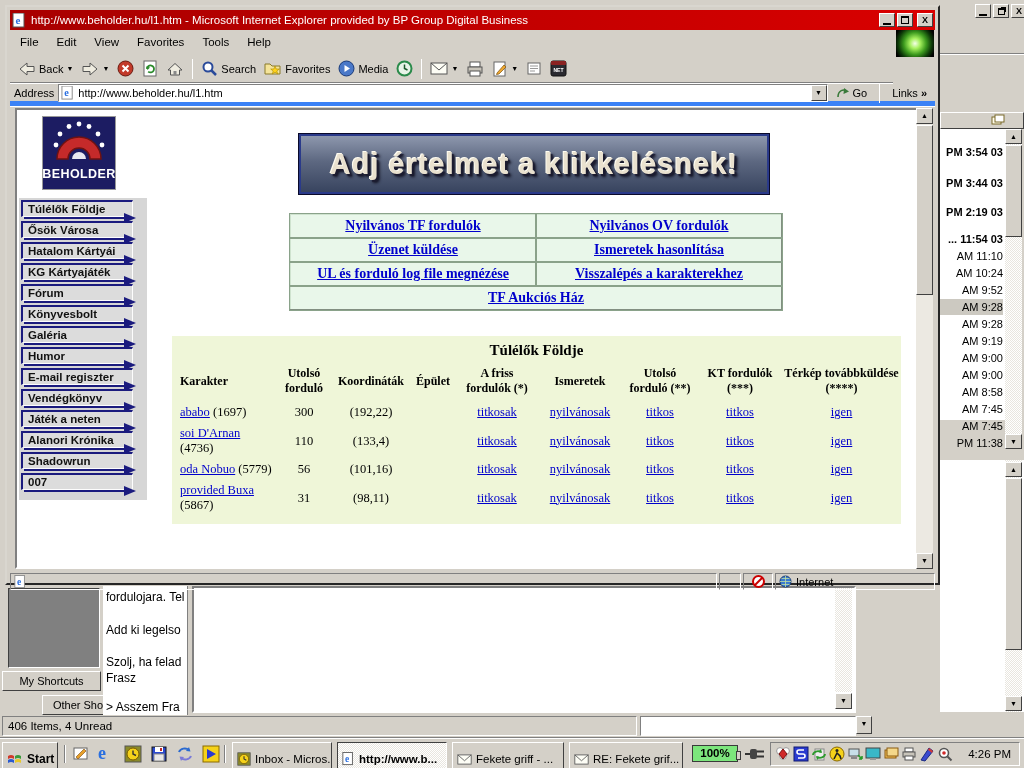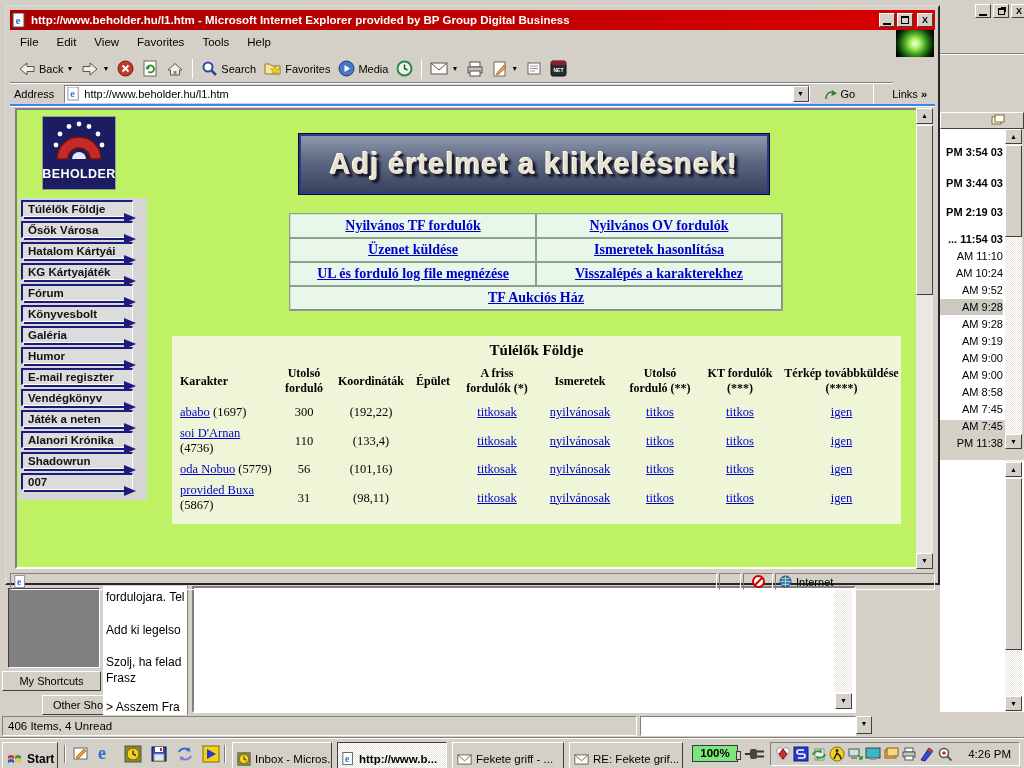--- a/index.html
+++ b/index.html
@@ -6,32 +6,32 @@
   html,body { width:1024px; height:768px; overflow:hidden; }
   body { font-family:"Liberation Sans", sans-serif; background:#d4d0c8; position:relative; font-size:11px; color:#000; }
   .abs { position:absolute; }
   .btn { background:#d4d0c8; border:1px solid; border-color:#fff #404040 #404040 #fff; display:flex; align-items:center; justify-content:center; }
   .dither { background-color:#e9e6df; background-image:linear-gradient(45deg,#fff 25%,transparent 25%,transparent 75%,#fff 75%),linear-gradient(45deg,#fff 25%,transparent 25%,transparent 75%,#fff 75%); background-size:2px 2px; background-position:0 0,1px 1px; }
   .sb-btn { background:#d4d0c8; border:1px solid; border-color:#fff #404040 #404040 #fff; font-size:7px; text-align:center; line-height:13px; color:#000; }
 
   
   #ie { left:5px; top:5px; width:935px; height:580px; background:#d4d0c8; border:2px solid; border-color:#d9d6cf #262626 #262626 #d9d6cf; }
   #ie-title { left:3px; top:3px; right:3px; height:20px; background:linear-gradient(90deg,#a80000,#d90000); display:flex; align-items:center; padding:0 2px; }
-  #ie-title .t { color:#fff; font-weight:bold; font-size:11.5px; margin-left:4px; white-space:nowrap; overflow:hidden; }
+  #ie-title .t { color:#fff; font-weight:normal; font-size:11.5px; margin-left:4px; white-space:nowrap; overflow:hidden; }
   .winbtn { width:16px; height:14px; margin-left:2px; font-size:9px; font-weight:bold; line-height:11px; text-align:center; }
   #ie-menu { left:3px; top:24px; height:22px; display:flex; align-items:center; gap:18px; padding-left:10px; font-size:11.5px; }
   #throbber { top:23px; right:4px; width:38px; height:27px; background:#000 radial-gradient(circle at 50% 50%, #f4ffe8 0%, #a6f05e 22%, #3c9a1e 48%, #0d3a08 72%, #000 90%); }
   #ie-toolbar { left:3px; top:48px; height:28px; right:45px; display:flex; align-items:center; padding-left:4px; border-bottom:1px solid #808080; box-shadow:0 1px 0 #fff; }
   .tbtn { display:flex; align-items:center; gap:3px; padding:2px 4px; height:24px; font-size:11px; }
   .tsep { width:1px; height:20px; background:#808080; border-right:1px solid #fff; margin:0 4px; }
   .caret { font-size:7px; }
-  #ie-addr { left:3px; top:77px; right:3px; height:22px; display:flex; align-items:center; padding:0 4px; gap:10px; border-bottom:2px solid #3b82f6; box-shadow:0 1px 0 #fff; }
+  #ie-addr { left:3px; top:77px; right:3px; height:22px; display:flex; align-items:center; padding:0 4px; gap:4px; border-bottom:5px solid #3b82f6; box-shadow:0 1px 0 #fff; }
   #addr-input { flex:1; height:18px; background:#fff; border:1px solid; border-color:#808080 #fff #fff #808080; display:flex; align-items:center; padding-left:2px; gap:3px; font-size:11px; }
   #addr-drop { width:16px; height:16px; font-size:7px; line-height:14px; text-align:center; }
-  #ie-content { left:8px; top:101px; width:909px; height:461px; background:#bef264; border:2px solid; border-color:#808080 #fff #fff #808080; overflow:hidden; }
+  #ie-content { left:8px; top:101px; width:909px; height:461px; background:#ffffff; border:2px solid; border-color:#808080 #fff #fff #808080; overflow:hidden; }
   #ie-vscroll { right:5px; top:101px; width:17px; height:461px; background:#ece9e2; }
   #ie-status { left:3px; top:564px; right:3px; height:19px; display:flex; gap:2px; align-items:stretch; padding-top:2px; }
   .seg { border:1px solid; border-color:#808080 #fff #fff #808080; display:flex; align-items:center; padding:0 3px; gap:4px; }
 
   
   #nav { left:2px; top:88px; width:128px; background:#d6d6d6; padding:2px 2px 6px 2px; }
   .nav-item { position:relative; height:21px; }
   .nav-btn { width:112px; height:17px; background:#dcdcdc; border-top:2px solid #1b1b7e; border-left:2px solid #1b1b7e; border-right:1px solid #fdfdfd; border-bottom:1px solid #fdfdfd; font-weight:bold; font-size:11.5px; color:#111; padding-left:5px; line-height:14px; white-space:nowrap; }
   .nav-arrow { position:absolute; left:3px; top:17px; width:100px; height:2px; background:#1b1b7e; }
   .nav-arrow::after { content:''; position:absolute; right:-12px; top:-4px; border-left:12px solid #1b1b7e; border-top:5px solid transparent; border-bottom:5px solid transparent; }

